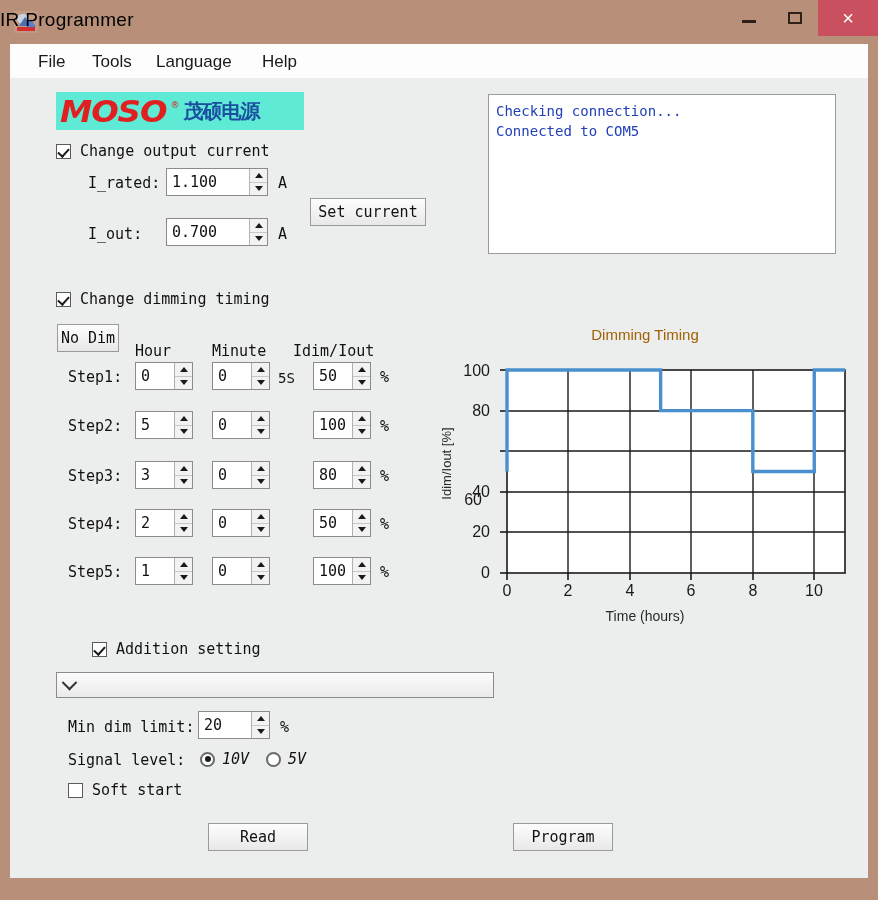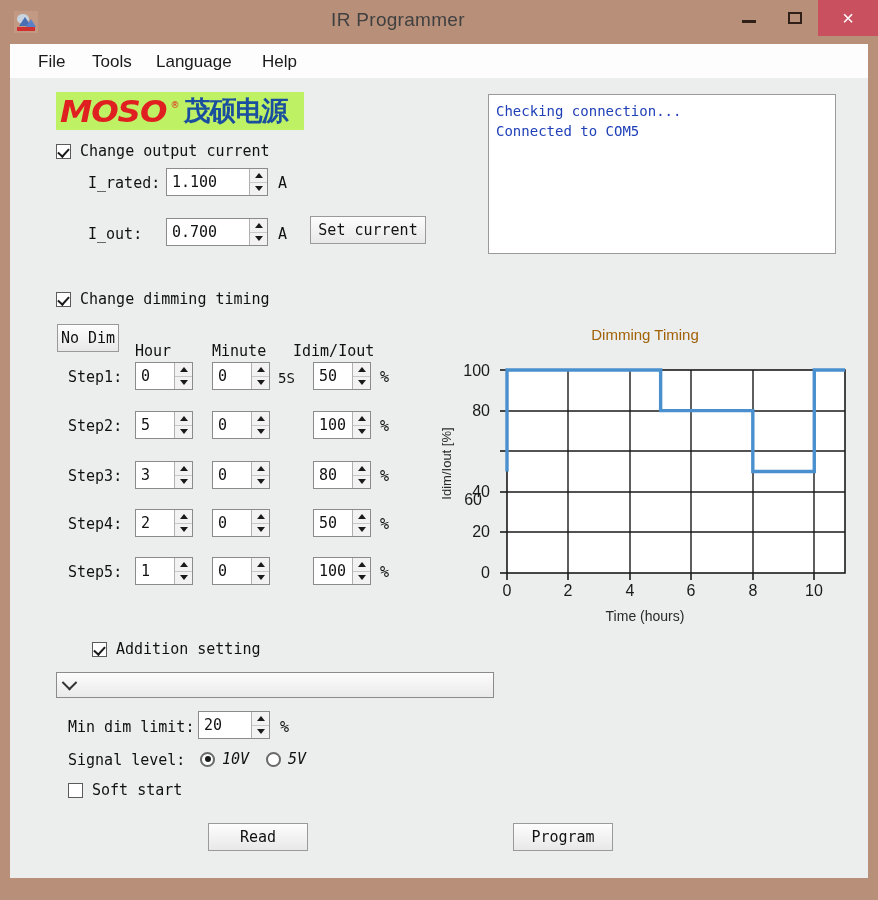--- a/index.html
+++ b/index.html
@@ -32,24 +32,24 @@
   }
   #app-icon {
     position: absolute;
     left: 12px; top: 8px;
     width: 28px; height: 28px;
   }
   #title-text {
     position: absolute;
     left: 0; top: 9px;
     width: 796px;
-    text-align: center;
+    text-align: left;
     font-family: "Liberation Sans", sans-serif;
     font-size: 19px;
-    color: #404040;
+    color: #000000;
     letter-spacing: 0.3px;
   }
   .winbtn {
     position: absolute;
     top: 0;
     height: 36px;
     cursor: default;
   }
   #btn-min  { left: 726px; width: 46px; }
   #btn-max  { left: 772px; width: 46px; }
@@ -101,21 +101,21 @@
     left: 10px; top: 78px;
     width: 858px; height: 800px;
     background: #eceded;
   }
 
   
   #logo {
     position: absolute;
     left: 46px; top: 14px;
     width: 248px; height: 38px;
-    background: #bef264;
+    background: #5eead4;
     display: flex;
     align-items: center;
   }
   #logo-moso {
     font-family: "DejaVu Sans", sans-serif;
     font-weight: bold;
     font-style: italic;
     font-size: 30px;
     color: #e02020;
     letter-spacing: -1px;
@@ -127,21 +127,21 @@
     font-family: "DejaVu Sans", sans-serif;
     font-size: 9px;
     color: #e02020;
     vertical-align: top;
     margin-left: 12px;
     margin-top: -12px;
   }
   #logo-cn {
     font-family: "DejaVu Sans", sans-serif;
     font-weight: bold;
-    font-size: 27px;
+    font-size: 20px;
     color: #1a4fa0;
     margin-left: 4px;
     letter-spacing: -1px;
   }
 
   
   .lbl {
     position: absolute;
     font-family: "DejaVu Sans Mono", "Liberation Mono", monospace;
     font-size: 15px;
@@ -464,21 +464,21 @@
         <div class="ar up">
             <div class="tri-up"></div>
           </div>
         <div class="ar dn">
             <div class="tri-dn"></div>
           </div>
       </div>
     </div>
     <div class="lbl" style="left:268px; top:147px;">A</div>
 
-    <div class="btn" style="left:300px; top:138px; width:116px; height:28px;">Set current</div>
+    <div class="btn" style="left:300px; top:120px; width:116px; height:28px;">Set current</div>
 
     <div class="cbwrap" style="left:46px; top:212px;">
       <span class="cbox checked"></span>
       <span class="cbtext">Change dimming timing</span>
     </div>
 
     <div class="btn" style="left:47px; top:246px; width:62px; height:28px;">No Dim</div>
 
     <div class="lbl" style="left:125px; top:264px;">Hour</div>
     <div class="lbl" style="left:202px; top:264px;">Minute</div>

